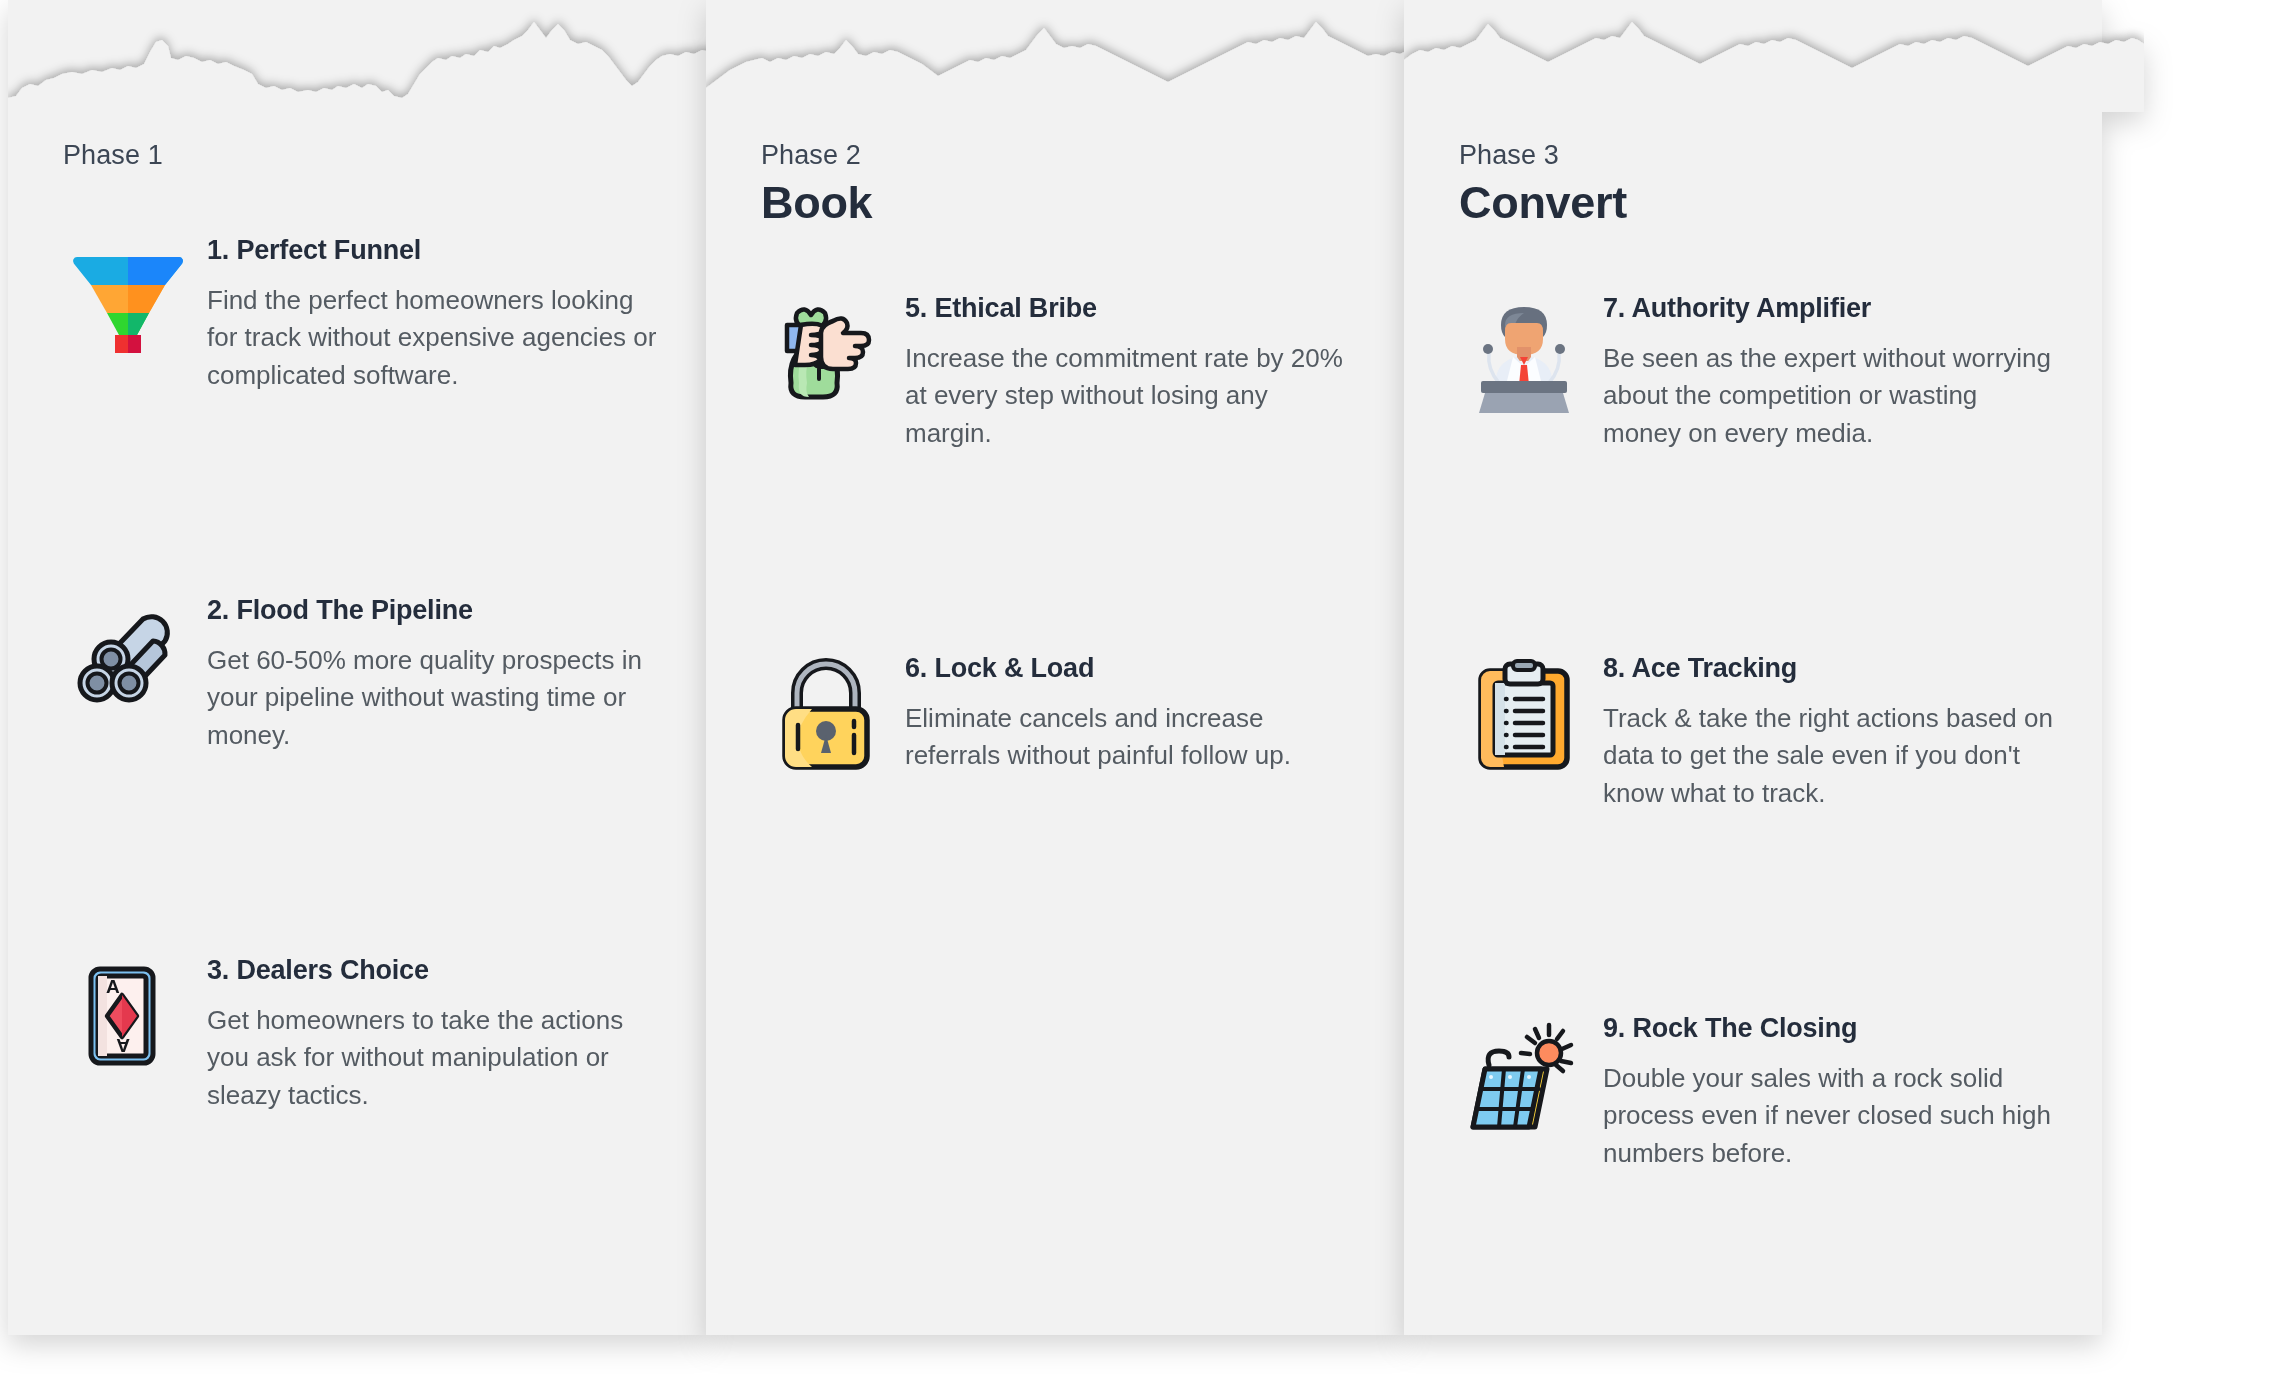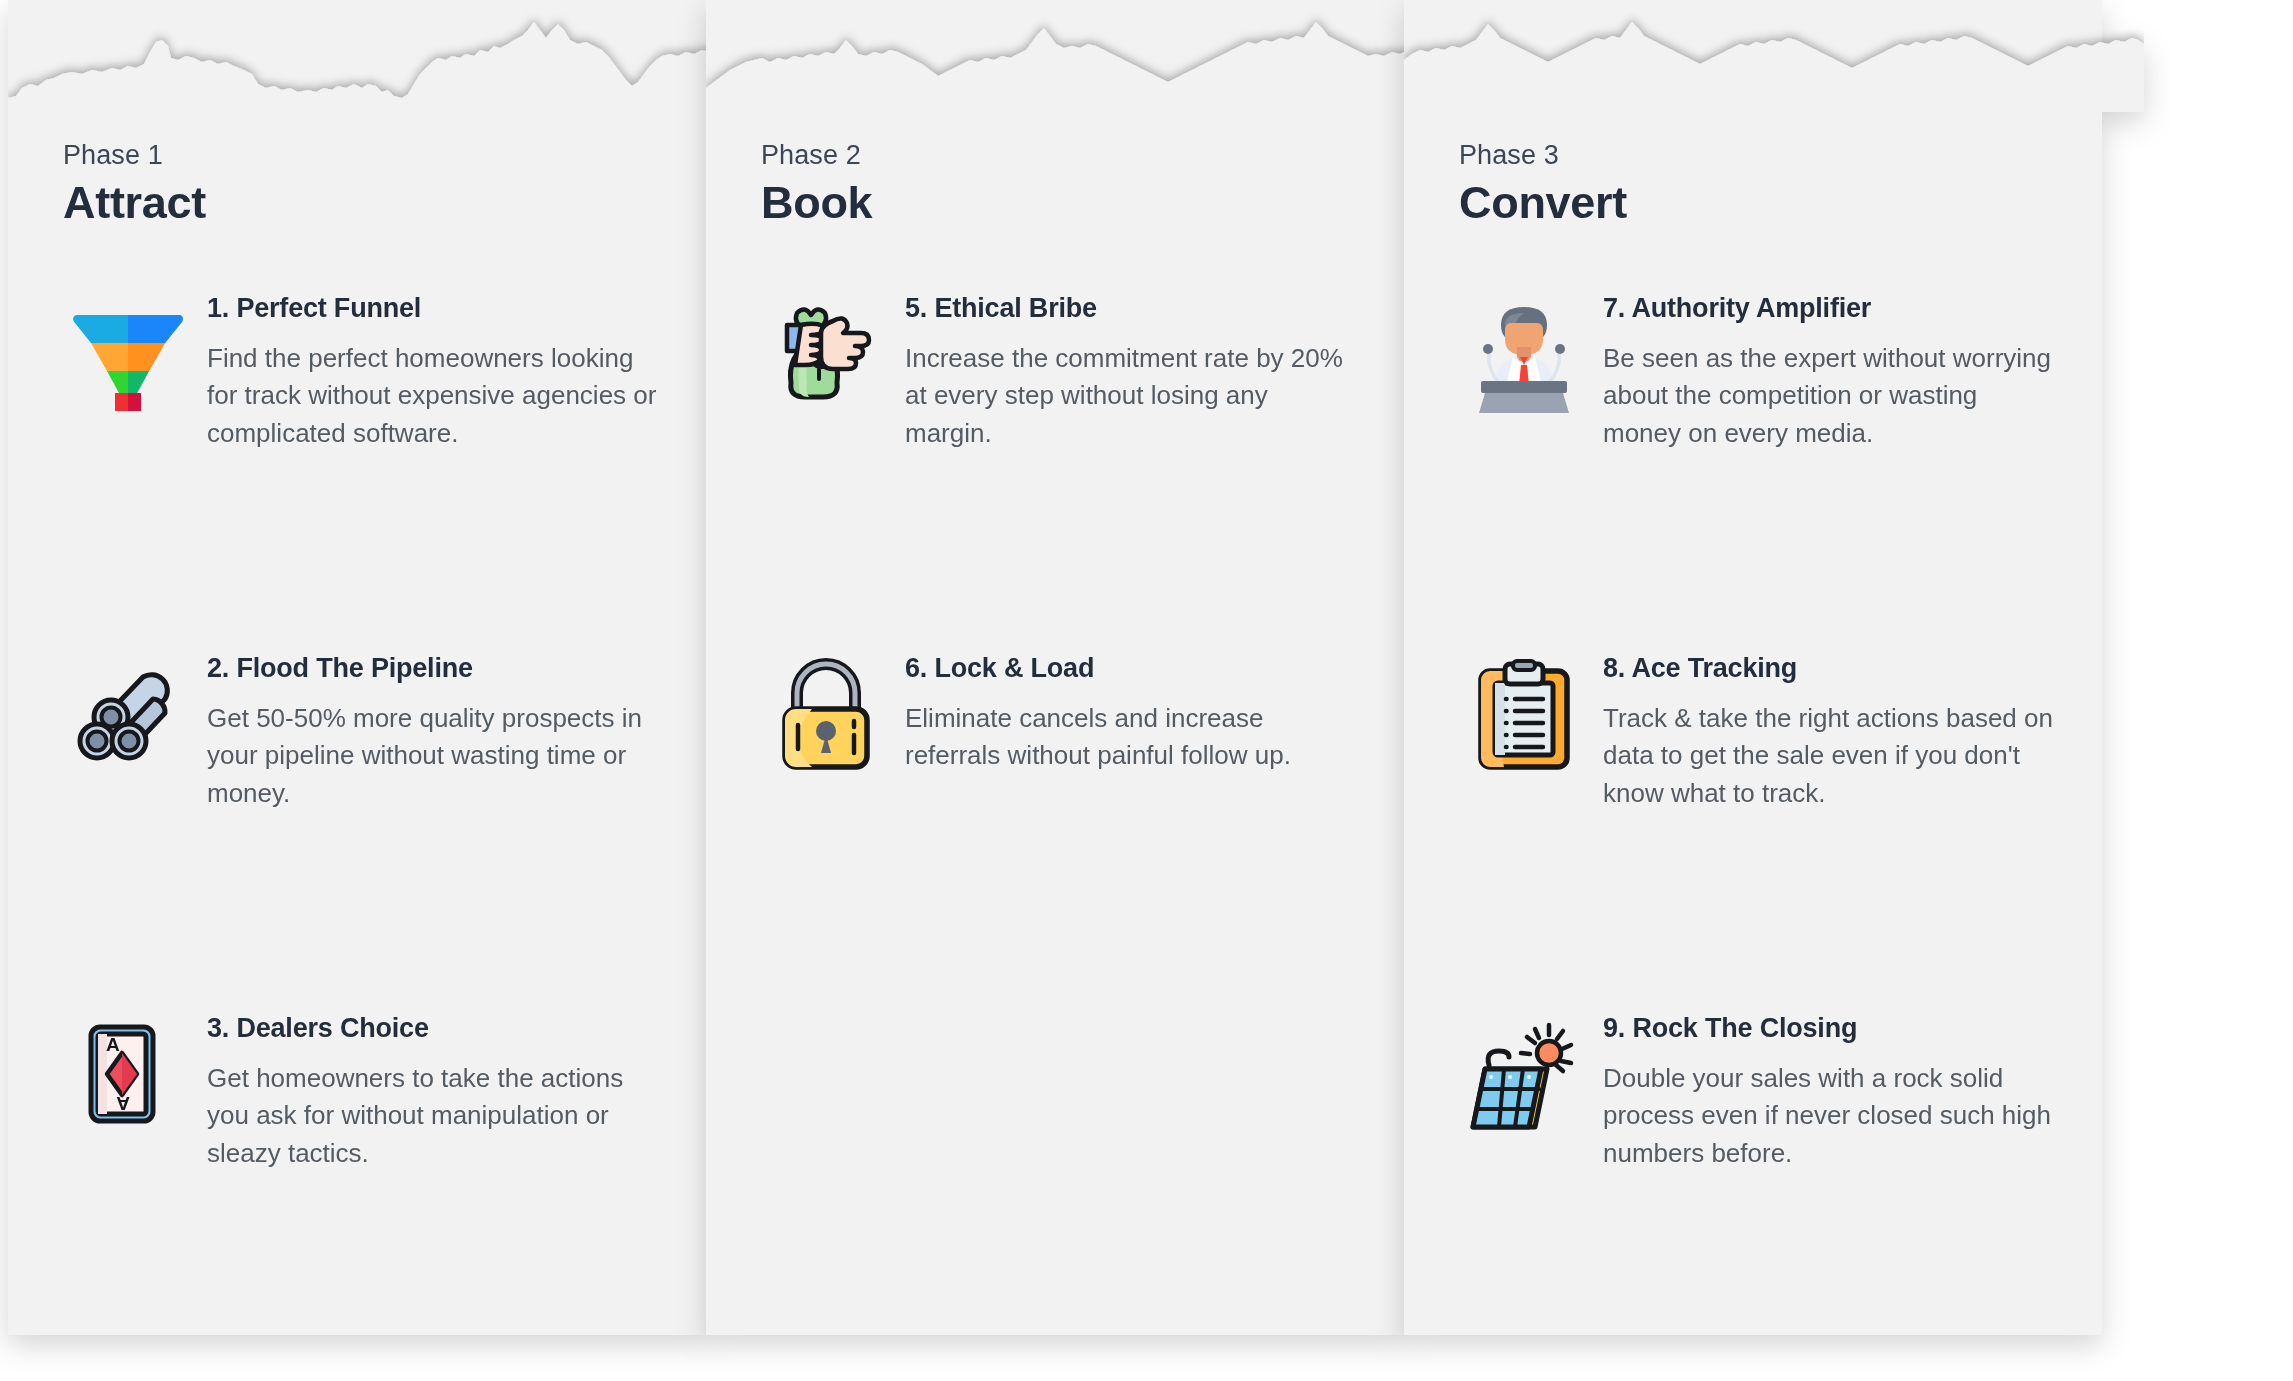--- a/index.html
+++ b/index.html
@@ -108,21 +108,20 @@
             <feDropShadow dx="0" dy="-3" stdDeviation="5" flood-color="#000" flood-opacity="0.30"></feDropShadow>
           </filter>
         </defs>
         <path filter="url(#tsh1)" fill="#f2f2f2" d="M0 112 L0 98 L8 96 L14 88 L22 84 L30 86 L38 80 L46 78 L54 74 L64 72 L74 74 L84 70 L94 72 L104 68 L112 70 L120 66 L128 68 L136 64 L142 52 L148 42 L154 40 L160 46 L163 58 L170 60 L178 56 L186 58 L194 62 L202 60 L210 64 L218 62 L226 66 L236 70 L244 74 L250 84 L258 88 L266 86 L274 90 L282 88 L290 92 L300 90 L308 92 L316 88 L324 90 L330 86 L338 88 L346 84 L354 88 L360 84 L368 86 L374 92 L380 90 L386 96 L394 98 L400 94 L406 84 L412 74 L418 68 L424 62 L430 58 L438 60 L444 56 L452 58 L458 54 L466 56 L472 50 L480 52 L486 46 L492 48 L500 44 L506 40 L514 36 L520 30 L526 22 L532 30 L538 38 L544 30 L550 24 L556 30 L562 40 L570 44 L578 42 L586 46 L594 50 L600 56 L606 64 L612 72 L618 80 L624 86 L630 82 L636 74 L642 66 L648 60 L654 56 L662 54 L670 56 L678 52 L686 54 L694 50 L702 52 L710 48 L718 46 L726 44 L734 40 L740 38 L740 112 Z"></path>
       </svg>
     </div>
 
     <div class="card-body">
       <div class="phase-head">
         <div class="phase-label">Phase 1</div>
-        <div class="phase-title">Attract</div>
       </div>
 
       <div class="items">
 
         <div class="item">
           <div class="item-icon">
             <svg width="118" height="118" viewBox="0 0 118 118">
               <path d="M8 20 h102 a4 4 0 0 1 3.2 6.4 L96 48 H22 L4.8 26.4 A4 4 0 0 1 8 20 Z" fill="#1aabe3"></path>
               <path d="M59 20 h51 a4 4 0 0 1 3.2 6.4 L96 48 H59 Z" fill="#1b86fa"></path>
               <path d="M22 48 H96 L80 76 H38 Z" fill="#ffa634"></path>
@@ -149,21 +148,21 @@
                 <circle cx="42" cy="62" r="9.5" fill="#7f8fa4" stroke-width="4"></circle>
                 <circle cx="28" cy="86" r="17" fill="#c6d5e6"></circle>
                 <circle cx="28" cy="86" r="9.5" fill="#7f8fa4" stroke-width="4"></circle>
                 <circle cx="60" cy="86" r="17" fill="#c6d5e6"></circle>
                 <circle cx="60" cy="86" r="9.5" fill="#7f8fa4" stroke-width="4"></circle>
               </g>
             </svg>
           </div>
           <div class="item-text">
             <div class="item-title">2. Flood The Pipeline</div>
-            <div class="item-desc">Get 50-50% more quality prospects in your pipeline without wasting time or money.</div>
+            <div class="item-desc">Get 60-50% more quality prospects in your pipeline without wasting time or money.</div>
           </div>
         </div>
 
         <div class="item">
           <div class="item-icon">
             <svg width="118" height="118" viewBox="0 0 118 118">
               <rect x="22" y="12" width="62" height="94" rx="9" fill="#7cc0f0" stroke="#16181c" stroke-width="5"></rect>
               <rect x="29" y="19" width="48" height="80" rx="3" fill="#fdf0ee" stroke="#16181c" stroke-width="5"></rect>
               <rect x="29" y="19" width="9" height="80" fill="#f3e2e0"></rect>
               <path d="M53 38 L68 59 L53 80 L38 59 Z" fill="#ef4c5e" stroke="#16181c" stroke-width="4.5" stroke-linejoin="round"></path>

